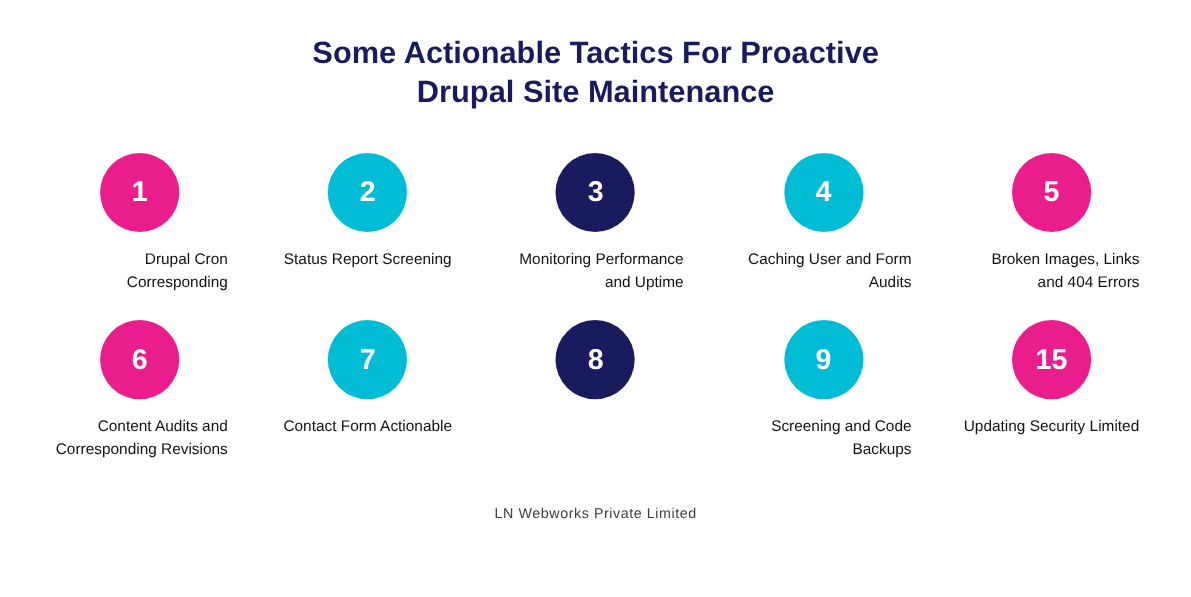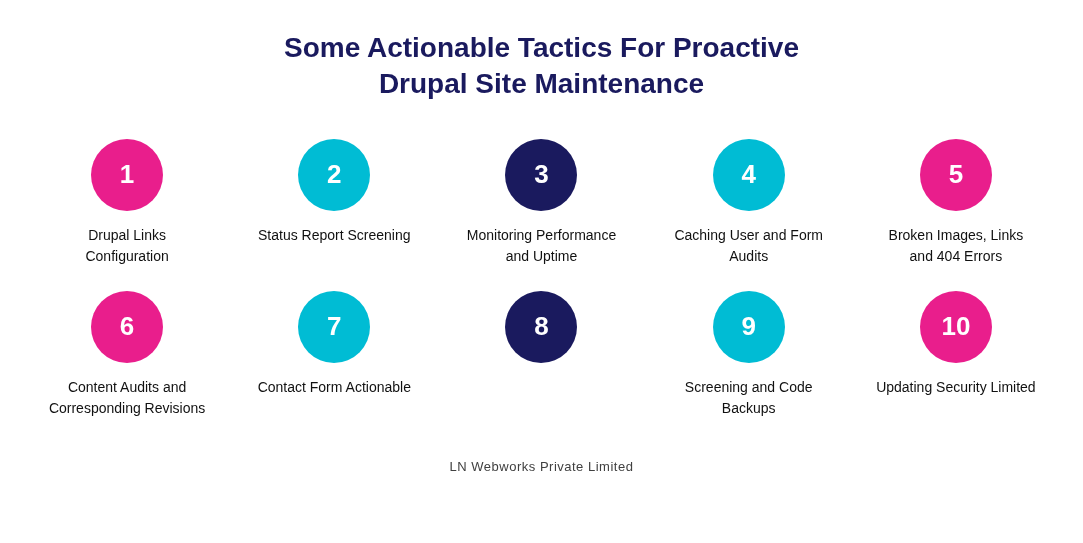--- a/index.html
+++ b/index.html
@@ -1,15 +1,15 @@
 <!DOCTYPE html>
 <html><head>
   <meta charset="utf-8">
   <style>
-    * { box-sizing: border-box; margin: 0; padding: 0; }
+    * { box-sizing: border-box; margin: 0; padding: 0; text-align: right; }
     body {
       font-family: 'Arial', sans-serif;
       background: #ffffff;
       width: 1083px;
       min-height: 543px;
       display: flex;
       flex-direction: column;
       align-items: center;
       padding: 30px 20px 20px;
     }
@@ -69,21 +69,21 @@
 <body>
 
 <h1 class="title">
   <span>Some Actionable Tactics For Proactive</span><br>
   <span>Drupal Site Maintenance</span>
 </h1>
 
 <div class="grid" id="grid-container">
 <div class="item">
       <div class="circle pink">1</div>
-      <div class="label">Drupal Links Configuration</div>
+      <div class="label">Drupal Cron Corresponding</div>
     </div>
     <div class="item">
       <div class="circle cyan">2</div>
       <div class="label">Status Report Screening</div>
     </div>
     <div class="item">
       <div class="circle navy">3</div>
       <div class="label">Monitoring Performance and Uptime</div>
     </div>
     <div class="item">
@@ -103,18 +103,18 @@
       <div class="label">Contact Form Actionable</div>
     </div>
     <div class="item">
       <div class="circle navy">8</div>
     </div>
     <div class="item">
       <div class="circle cyan">9</div>
       <div class="label">Screening and Code Backups</div>
     </div>
     <div class="item">
-      <div class="circle pink">10</div>
+      <div class="circle pink">15</div>
       <div class="label">Updating Security Limited</div>
     </div>
   </div>
 
 <div class="footer">LN Webworks Private Limited</div>
 
 </body></html>

